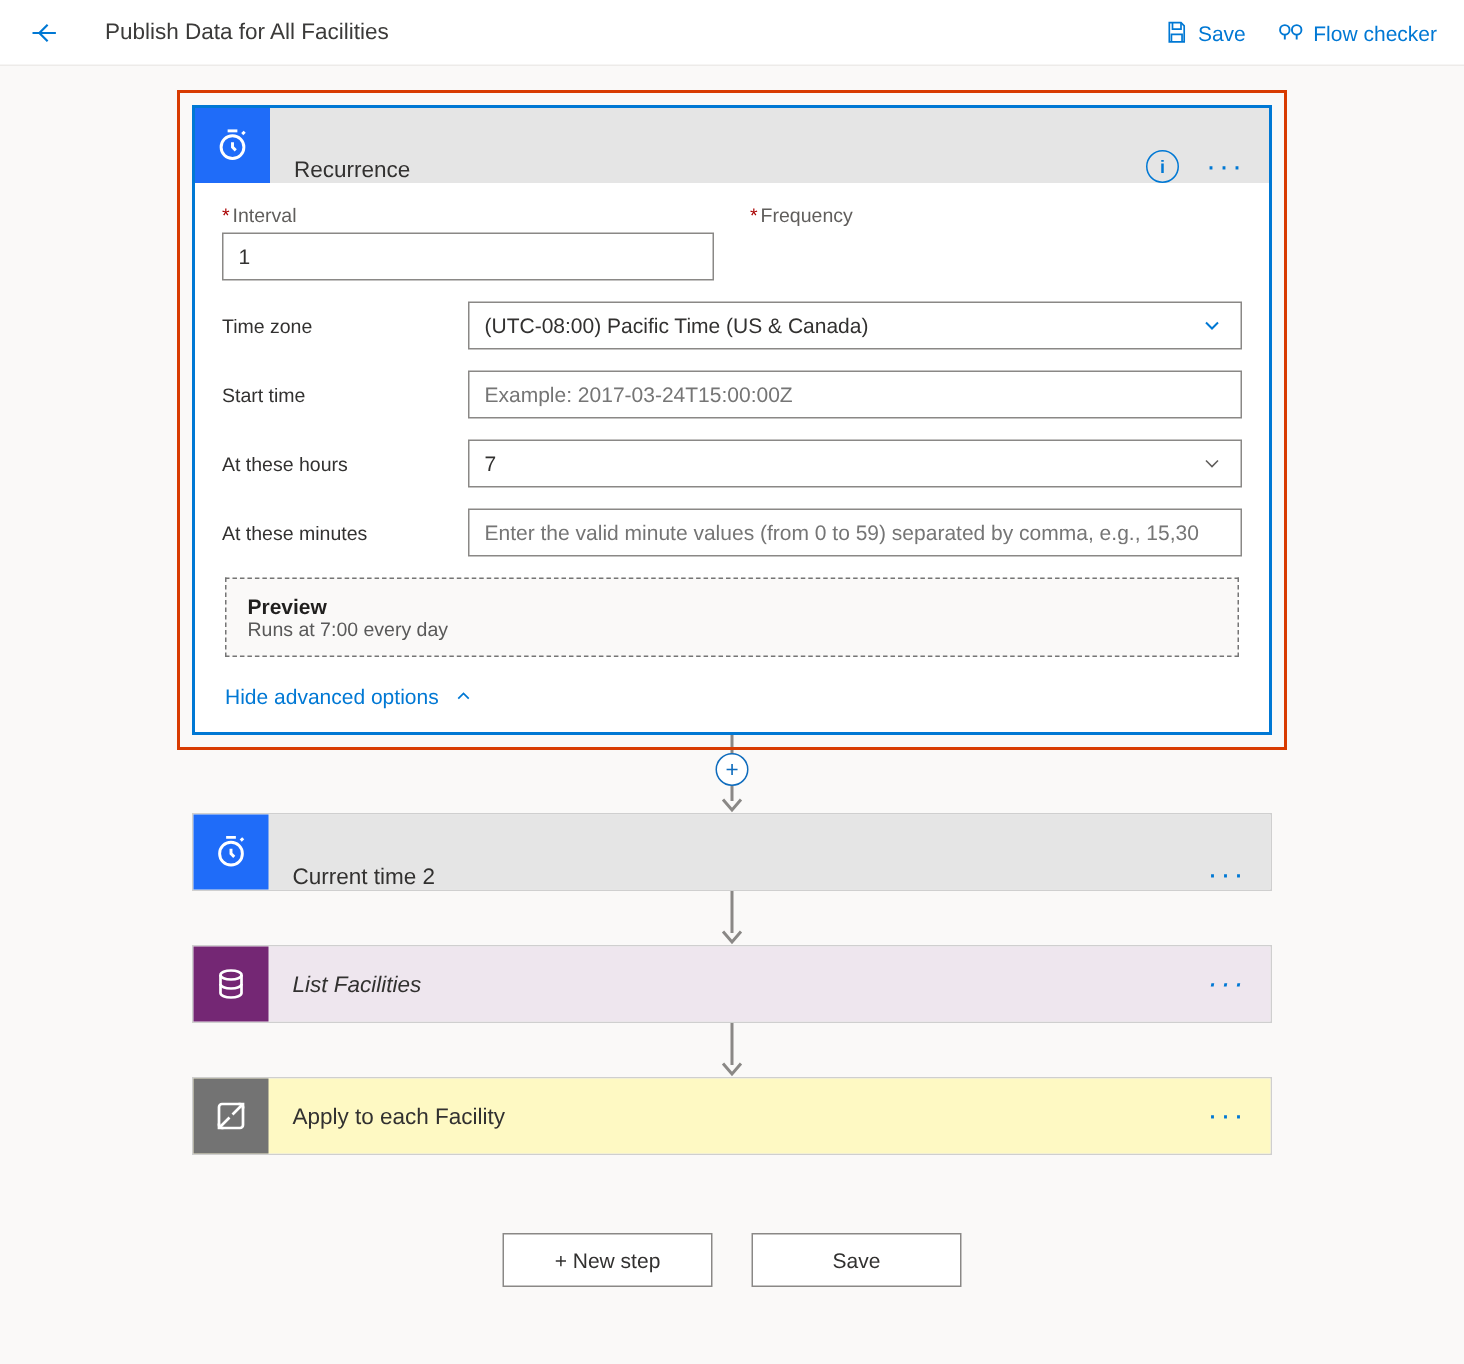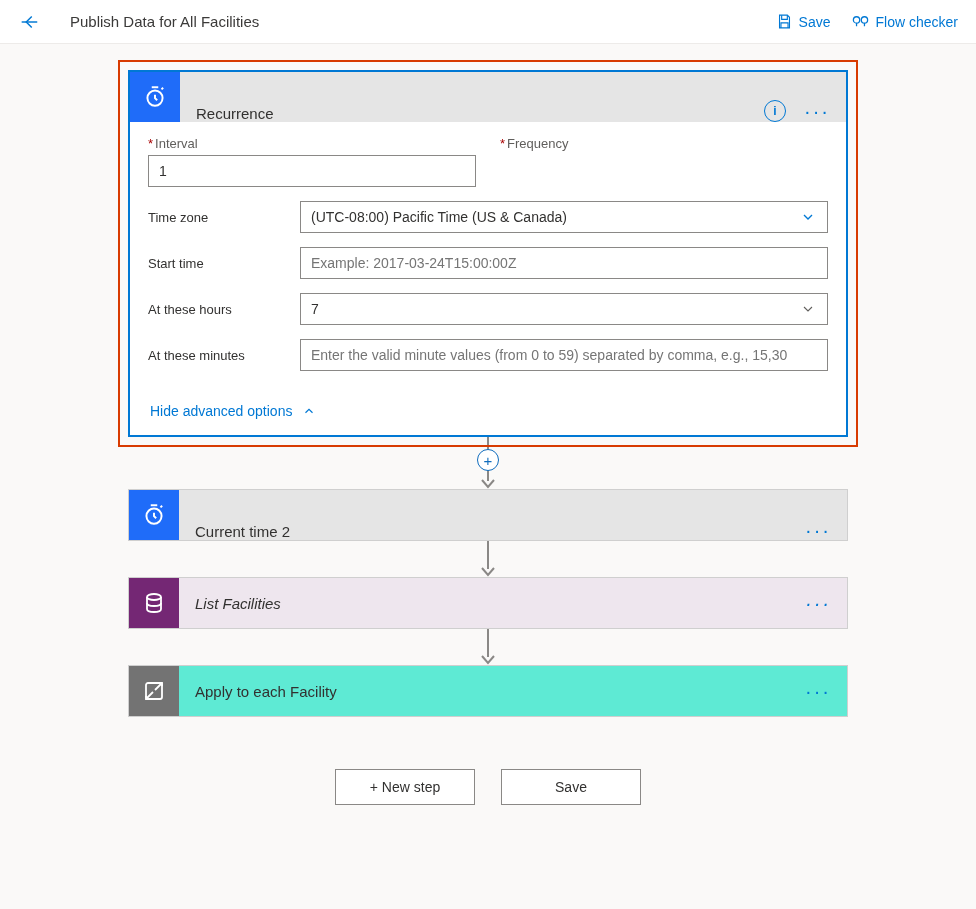--- a/index.html
+++ b/index.html
@@ -50,37 +50,37 @@
   .head-title { font-size: 15px; color: #323130; padding-left: 16px; }
   .head-actions { margin-left: auto; display: flex; align-items: center; gap: 18px; padding-right: 16px; }
   .info-circ { width:22px; height:22px; border:1.5px solid #0078d4; border-radius:50%; display:flex; align-items:center; justify-content:center; color:#0078d4; font-size:12px; font-weight:600;}
   .ellipsis { color:#0078d4; font-size:20px; letter-spacing:2px; cursor:pointer; line-height:1;}
   
   .bg-schedule { background:#1f6cf9; }
   .head-schedule-light { background:#e5e5e5;align-items:flex-end; }
   .bg-dataverse { background:#742774; }
   .head-dataverse-light { background:#eee6ee;font-style:italic; }
   .bg-control { background:#737373; }
-  .head-control-light { background:#5eead4; }
+  .head-control-light { background:#fef9c3; }
   
   .card-body { padding: 14px 18px 0 18px; }
   .row2 { display:flex; gap:24px; margin-bottom:14px; }
   .field { flex:1; display:flex; flex-direction:column; gap:4px; }
   .flabel { font-size:13px; color:#605e5c; }
   .req::before { content:"*"; color:#a80000; margin-right:2px; }
   .txtin {
     height:32px; border:1px solid #8a8886; padding:0 10px; font-size:14px; color:#323130; background:#fff;
     font-family: inherit;
   }
   .txtin::placeholder { color:#757575; }
   .sel-wrap { position:relative; }
   .sel-wrap .caret, .sel-wrap .caret-grey {
     position:absolute; right:12px; top:50%; transform:translateY(-50%); pointer-events:none;
   }
-  .kv { display:flex; align-items:center; gap:12px; margin-bottom:14px; }
+  .kv { display:flex; align-items:center; gap:24px; margin-bottom:14px; }
   .kv .klab { width:140px; font-size:13px; color:#323130; }
   .kv .kval { flex:1; }
   .preview {
     margin: 2px 2px 0 2px;
     padding:10px 14px;
     background:#faf9f8;
     border:1px dashed #757575;
   }
   .preview-title { font-weight:600; font-size:14px; color:#201f1e; }
   .preview-sub { font-size:13px; color:#595959; }
@@ -203,20 +203,24 @@
           </div>
         </div>
 
         <div class="kv">
           <div class="klab">At these minutes</div>
           <div class="kval">
             <input class="txtin" style="width: 100%;" placeholder="Enter the valid minute values (from 0 to 59) separated by comma, e.g., 15,30">
           </div>
         </div>
 
+        <div class="preview">
+          <div class="preview-title">Preview</div>
+          <div class="preview-sub">Runs at 7:00 every day</div>
+        </div>
       </div>
       <div class="adv-toggle">
         <span>Hide advanced options</span>
         <span>
           <svg width="14" height="14" viewBox="0 0 24 24" fill="none" stroke="#0078d4" stroke-width="2">
               <path d="M6 15l6-6 6 6"></path>
             </svg>
         </span>
       </div>
     </div>

